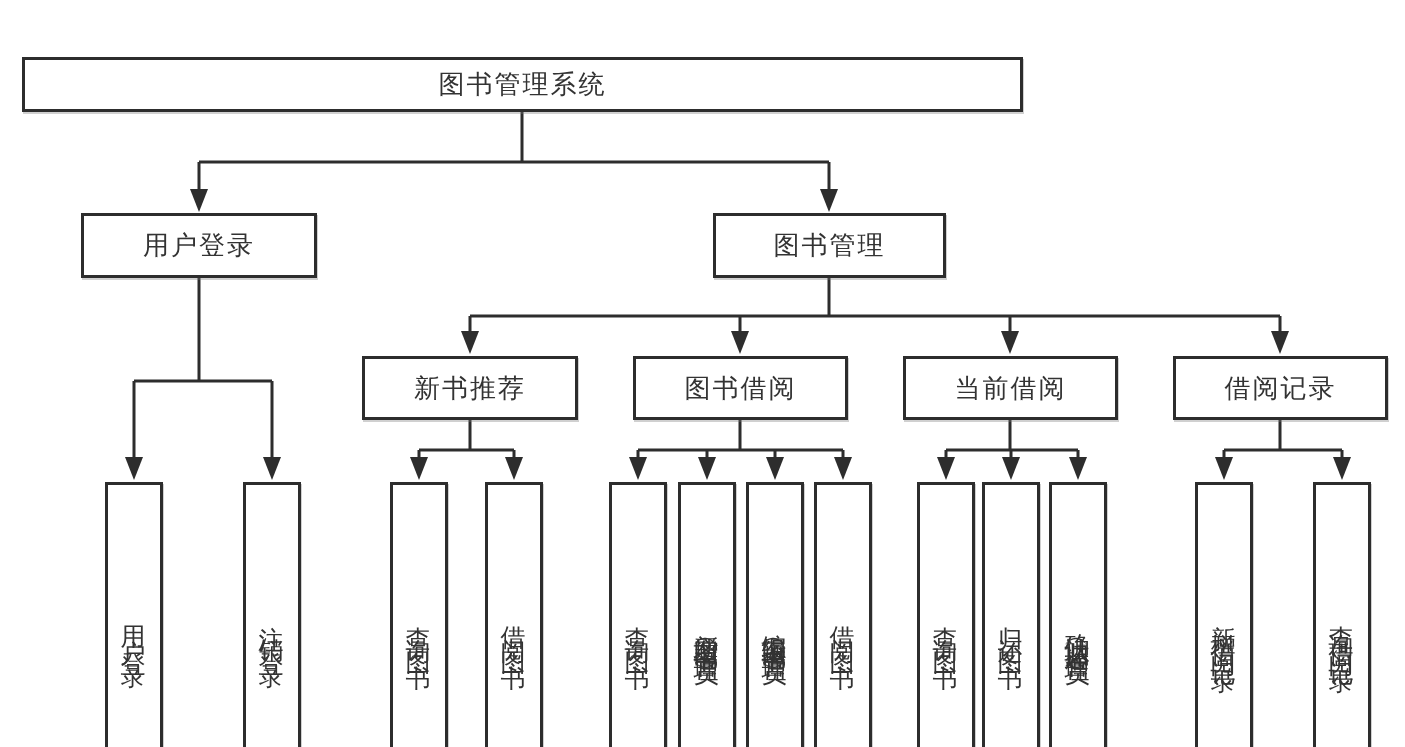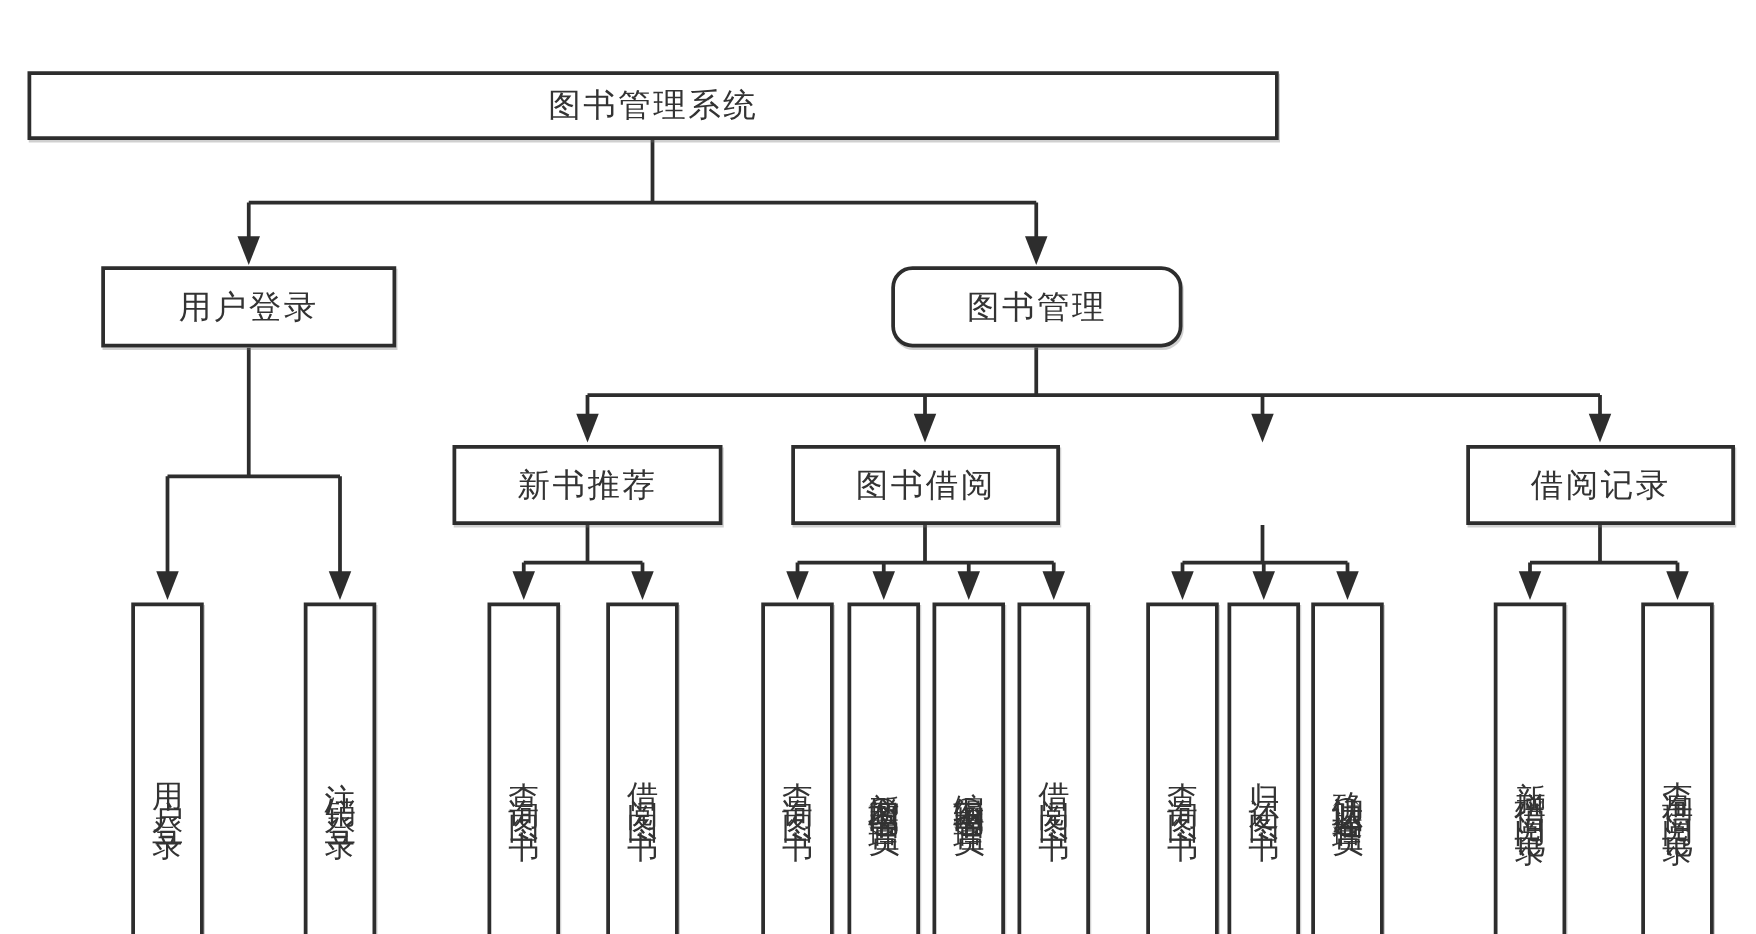--- a/index.html
+++ b/index.html
@@ -62,21 +62,21 @@
     top: 438px;
     width: 58px;
     height: 299px;
   }
   .vnode.med  { letter-spacing: 9px; }
   .vnode.long { letter-spacing: 4px; }
 
   
   .n-root          { left: 22px;   top: 13px;  width: 1001px; height: 55px; }
   .n-user-login    { left: 81px;   top: 169px; width: 236px;  height: 65px; }
-  .n-book-mgmt     { left: 713px;  top: 169px; width: 233px;  height: 65px; border-radius: 17px; }
+  .n-book-mgmt     { left: 713px;  top: 169px; width: 233px;  height: 65px; }
   .n-new-book      { left: 362px;  top: 312px; width: 216px;  height: 64px; }
   .n-book-borrow   { left: 633px;  top: 312px; width: 215px;  height: 64px; font-family: Liberation Serif, serif; }
   .n-current-bor   { left: 903px;  top: 312px; width: 215px;  height: 64px; }
   .n-borrow-rec    { left: 1173px; top: 312px; width: 215px;  height: 64px; }
 
   .v-1  { left: 105px; }
   .v-2  { left: 243px; }
   .v-3  { left: 390px; }
   .v-4  { left: 485px; }
   .v-5  { left: 609px; }
@@ -141,20 +141,21 @@
     <polygon points="1333,413 1351,413 1342,436"></polygon>
   </svg>
 
   <div class="node hnode n-root">图书管理系统</div>
 
   <div class="node hnode n-user-login">用户登录</div>
   <div class="node hnode n-book-mgmt">图书管理</div>
 
   <div class="node hnode n-new-book">新书推荐</div>
   <div class="node hnode n-book-borrow">图书借阅</div>
+  <div class="node hnode n-current-bor">当前借阅</div>
   <div class="node hnode n-borrow-rec">借阅记录</div>
 
   <div class="node vnode v-1">用户登录</div>
   <div class="node vnode v-2">注销登录</div>
 
   <div class="node vnode v-3">查询图书</div>
   <div class="node vnode v-4">借阅图书</div>
 
   <div class="node vnode v-5">查询图书</div>
   <div class="node vnode long v-6">新增图书（管理员）</div>

